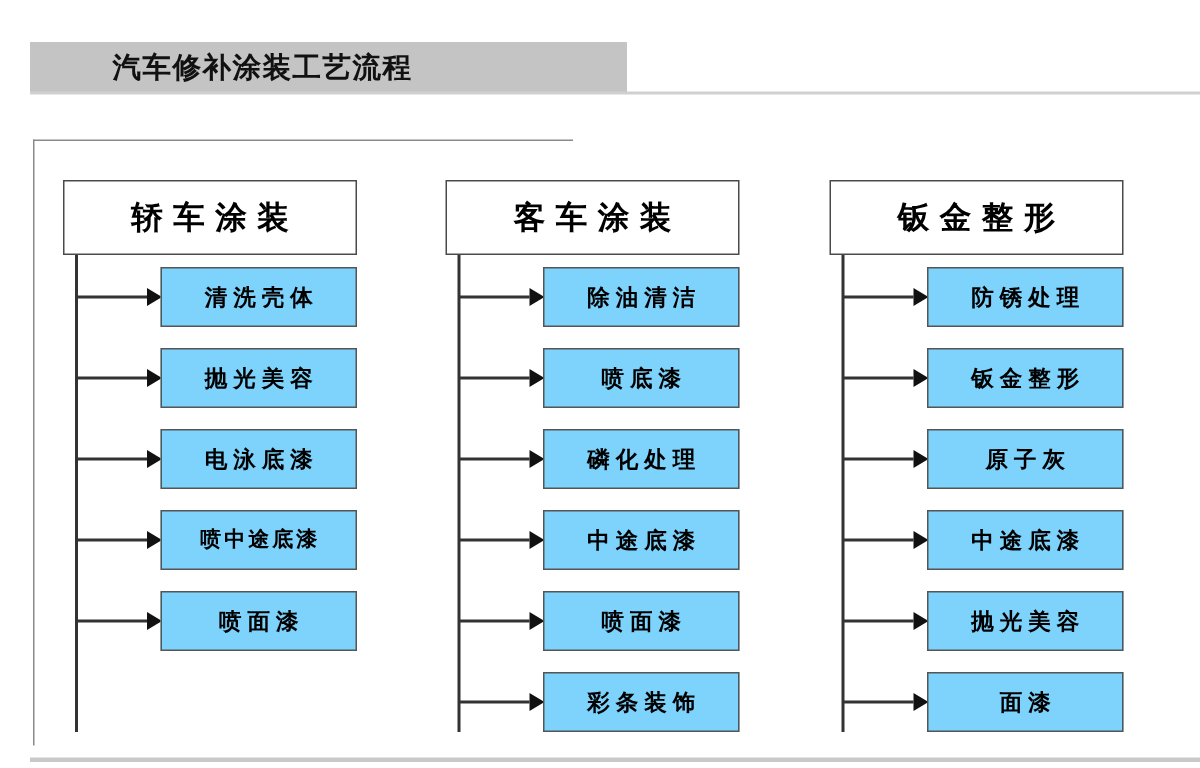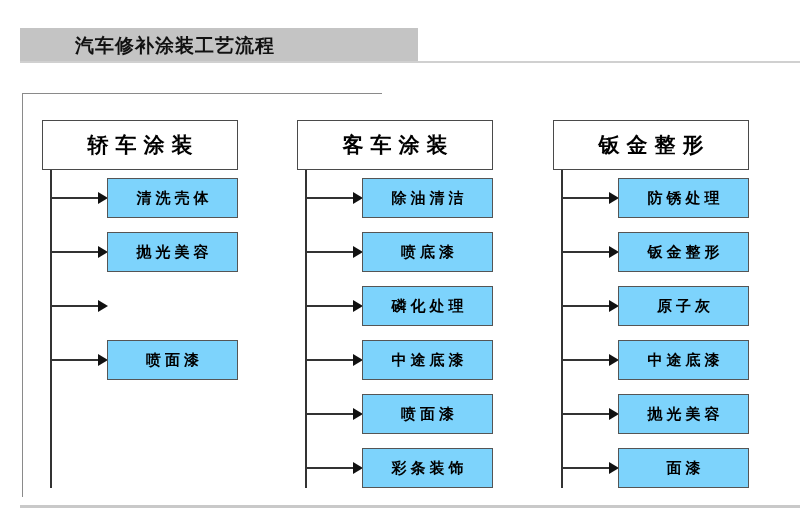--- a/index.html
+++ b/index.html
@@ -186,20 +186,26 @@
       <div class="node-box">清洗壳体</div>
     </div>
     <div class="node-row">
       <div class="connector"></div>
       <div class="arrowhead"></div>
       <div class="node-box">抛光美容</div>
     </div>
     <div class="node-row">
       <div class="connector"></div>
       <div class="arrowhead"></div>
+      <div class="node-box">电泳底漆</div>
+    </div>
+    <div class="node-row">
+      <div class="connector"></div>
+      <div class="arrowhead"></div>
+      <div class="node-box tight">喷中途底漆</div>
     </div>
     <div class="node-row">
       <div class="connector"></div>
       <div class="arrowhead"></div>
       <div class="node-box">喷面漆</div>
     </div>
   </div>
 </div>
 
 <div class="column" id="col-1">

